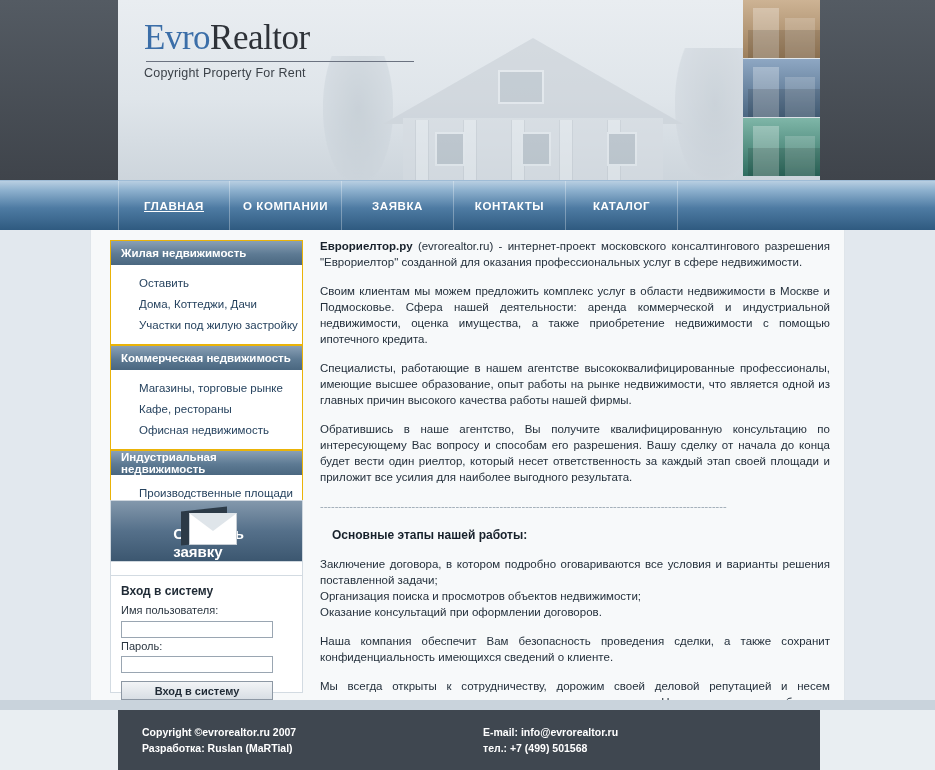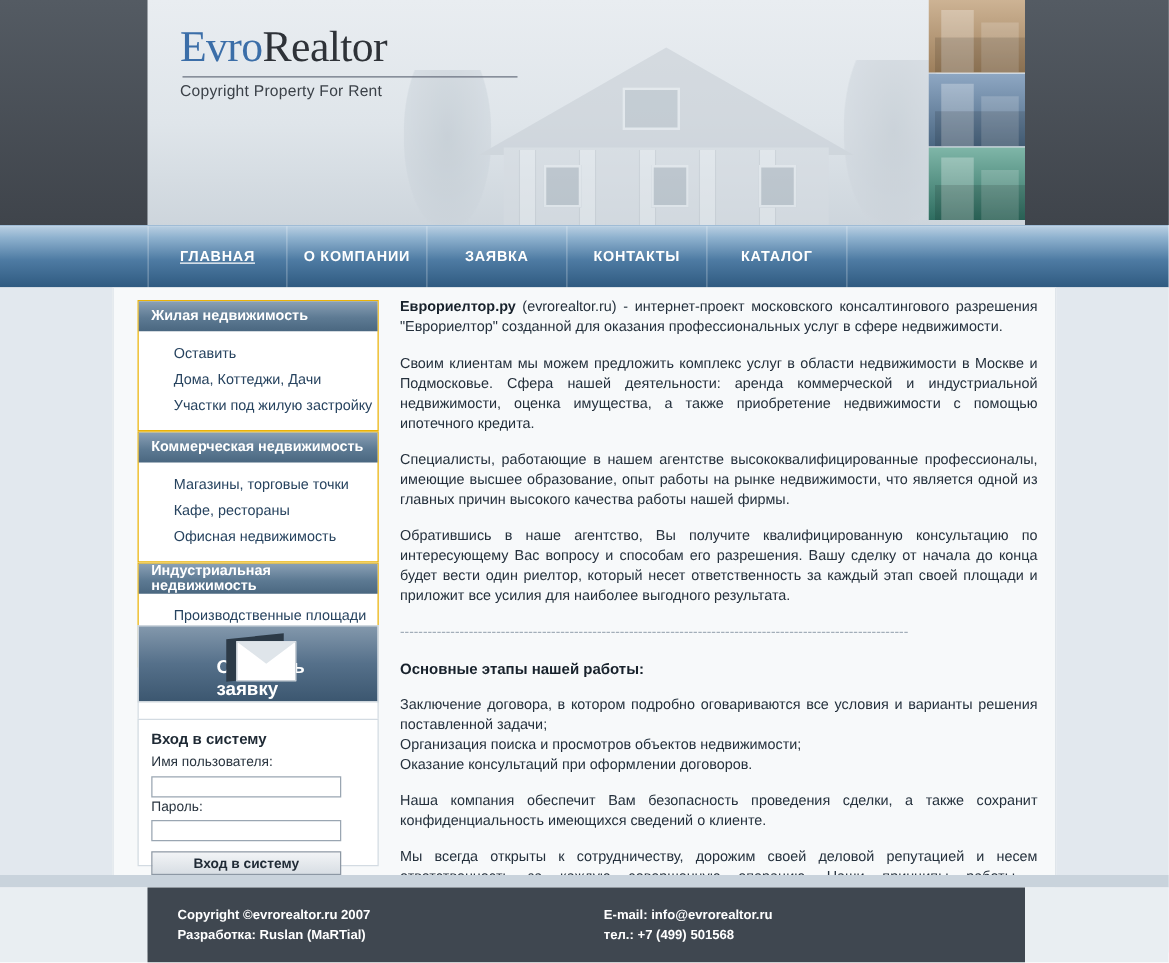--- a/index.html
+++ b/index.html
@@ -226,21 +226,21 @@
     font-size: 11.5px; color: #24303c; line-height: 16px;
     text-align: justify;
   }
   .article p { margin: 0 0 13px 0; }
   .article .lead strong { color: #17212b; }
   .article .rule {
     color: #9aa6b2; letter-spacing: 0px; margin: 0 0 13px 0;
     white-space: nowrap; overflow: hidden; font-size: 11px;
   }
   .article h3 {
-    font-size: 12px; font-weight: bold; color: #17212b; margin: 0 0 13px 0;
+    font-size: 12px; font-weight: bold; color: #17212b; margin: 0 0 13px 12px;
   }
 
   
   .footer-top {
     position: absolute; left: 0; top: 700px; width: 935px; height: 10px;
     background: #c9d3dc;
   }
   .footer {
     position: absolute; left: 0; top: 710px; width: 935px; height: 52px;
     background: #e9eef2;
@@ -344,21 +344,21 @@
       <div class="cat-list">
         <a class="cat-link">Оставить</a>
         <a class="cat-link">Дома, Коттеджи, Дачи</a>
         <a class="cat-link">Участки под жилую застройку</a>
       </div>
     </div>
 
     <div class="cat-block">
       <div class="cat-head">Коммерческая недвижимость</div>
       <div class="cat-list">
-        <a class="cat-link">Магазины, торговые точки</a>
+        <a class="cat-link">Магазины, торговые рынке</a>
         <a class="cat-link">Кафе, рестораны</a>
         <a class="cat-link">Офисная недвижимость</a>
       </div>
     </div>
 
     <div class="cat-block">
       <div class="cat-head">Индустриальная недвижимость</div>
       <div class="cat-list">
         <a class="cat-link">Производственные площади</a>
         <a class="cat-link">Склад</a>

